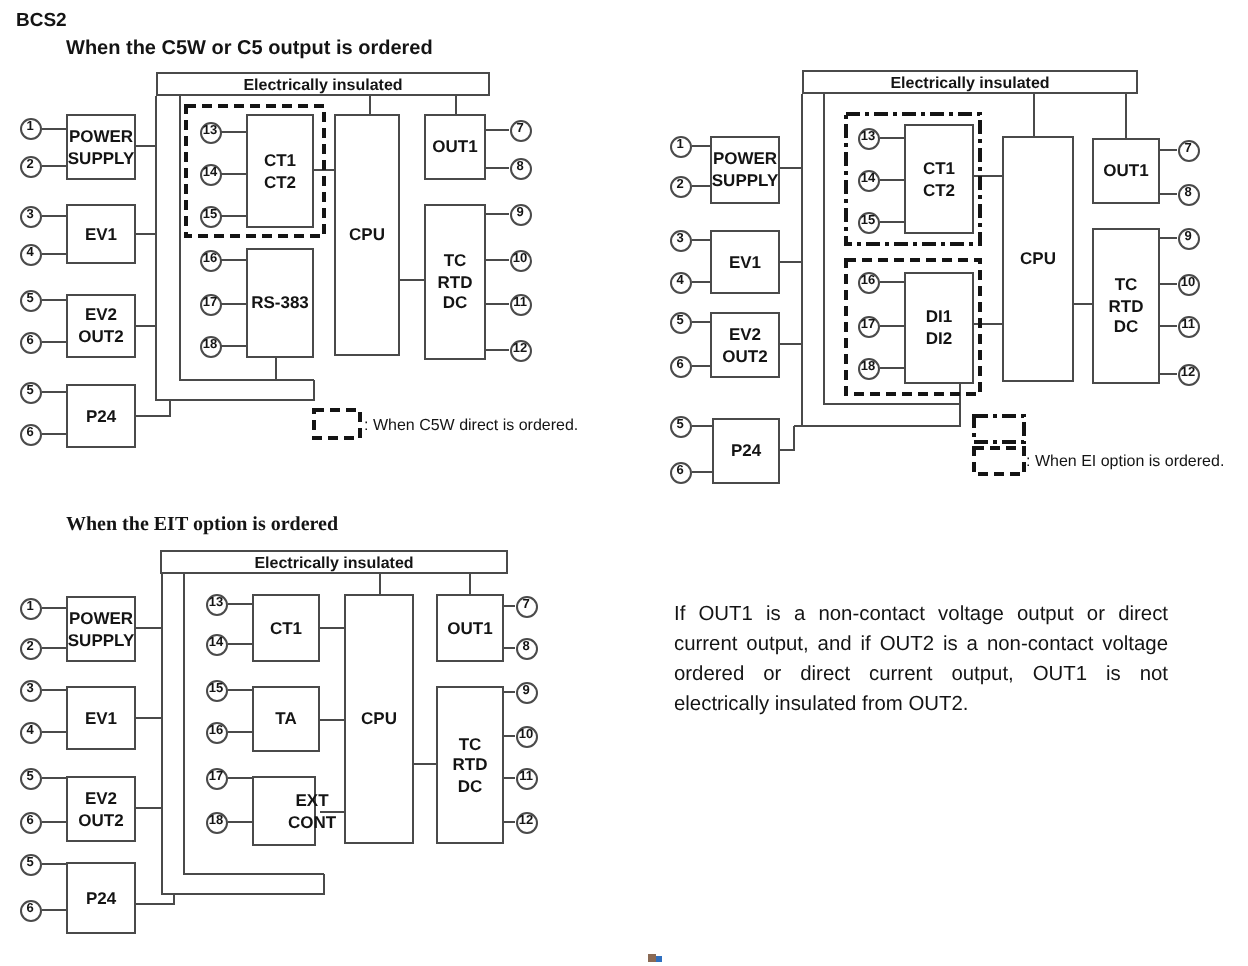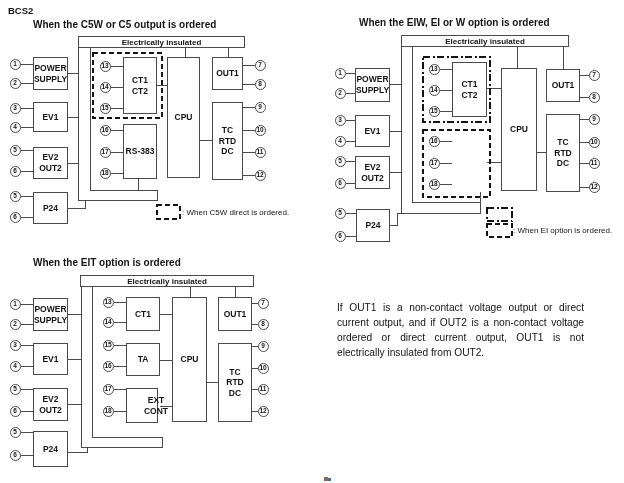--- a/index.html
+++ b/index.html
@@ -89,30 +89,31 @@
     <div class="abs term" style="left: 99.5px; top: 124.5px;">16</div>
     <div class="abs term" style="left: 99.5px; top: 146.5px;">17</div>
     <div class="abs term" style="left: 99.5px; top: 167.5px;">18</div>
     <div class="abs term" style="left: 254.5px; top: 59.5px;">7</div>
     <div class="abs term" style="left: 254.5px; top: 78.5px;">8</div>
     <div class="abs term" style="left: 254.5px; top: 101.5px;">9</div>
     <div class="abs term" style="left: 254.5px; top: 124.5px;">10</div>
     <div class="abs term" style="left: 254.5px; top: 146.5px;">11</div>
     <div class="abs term" style="left: 254.5px; top: 169.5px;">12</div>
     <div class="abs legend-label" style="left: 182px; top: 206px;">: When C5W direct is ordered.</div>
-    <div class="abs dtitle" style="left: 359px; top: 17px;">When the EIW, EI or W option is ordered</div>
     <div class="abs strip" style="left: 401px; top: 35px; width: 168px; height: 12px;">Electrically insulated</div>
     <div class="abs blk" style="left: 355px; top: 68px; width: 35px; height: 34px;">POWER
 SUPPLY</div>
     <div class="abs blk" style="left: 355px; top: 115px; width: 35px; height: 32px;">EV1</div>
     <div class="abs blk" style="left: 355px; top: 156px; width: 35px; height: 33px;">EV2
 OUT2</div>
     <div class="abs blk" style="left: 356px; top: 209px; width: 34px; height: 33px;">P24</div>
     <div class="abs blk" style="left: 452px; top: 62px; width: 35px; height: 55px;">CT1
 CT2</div>
+    <div class="abs blk" style="left: 452px; top: 136px; width: 35px; height: 56px;">DI1
+DI2</div>
     <div class="abs blk" style="left: 546px; top: 69px; width: 34px; height: 33px;">OUT1</div>
     <div class="abs blk" style="left: 546px; top: 114px; width: 34px; height: 78px;">TC
 RTD
 DC</div>
     <div class="abs blk" style="left: 501px; top: 68px; width: 36px; height: 123px;">CPU</div>
     <div class="abs term" style="left: 334.5px; top: 67.5px;">1</div>
     <div class="abs term" style="left: 334.5px; top: 87.5px;">2</div>
     <div class="abs term" style="left: 334.5px; top: 114.5px;">3</div>
     <div class="abs term" style="left: 334.5px; top: 135.5px;">4</div>
     <div class="abs term" style="left: 334.5px; top: 155.5px;">5</div>
@@ -125,21 +126,21 @@
     <div class="abs term" style="left: 428.5px; top: 135.5px;">16</div>
     <div class="abs term" style="left: 428.5px; top: 157.5px;">17</div>
     <div class="abs term" style="left: 428.5px; top: 178.5px;">18</div>
     <div class="abs term" style="left: 588.5px; top: 69.5px;">7</div>
     <div class="abs term" style="left: 588.5px; top: 91.5px;">8</div>
     <div class="abs term" style="left: 588.5px; top: 113.5px;">9</div>
     <div class="abs term" style="left: 588.5px; top: 136.5px;">10</div>
     <div class="abs term" style="left: 588.5px; top: 157.5px;">11</div>
     <div class="abs term" style="left: 588.5px; top: 181.5px;">12</div>
     <div class="abs legend-label" style="left: 513px; top: 224px;">: When EI option is ordered.</div>
-    <div class="abs dtitle" style="left: 33px; top: 257px;">When the EIT option is ordered</div>
+    <div class="abs dtitle" style="left: 33px; top: 257px; font-family: Liberation Serif, serif;">When the EIT option is ordered</div>
     <div class="abs strip" style="left: 80px; top: 275px; width: 174px; height: 12px;">Electrically insulated</div>
     <div class="abs blk" style="left: 33px; top: 298px; width: 35px; height: 33px;">POWER
 SUPPLY</div>
     <div class="abs blk" style="left: 33px; top: 343px; width: 35px; height: 32px;">EV1</div>
     <div class="abs blk" style="left: 33px; top: 388px; width: 35px; height: 33px;">EV2
 OUT2</div>
     <div class="abs blk" style="left: 33px; top: 431px; width: 35px; height: 36px;">P24</div>
     <div class="abs blk" style="left: 126px; top: 297px; width: 34px; height: 34px;">CT1</div>
     <div class="abs blk" style="left: 126px; top: 343px; width: 34px; height: 33px;">TA</div>
     <div class="abs blk" style="left: 126px; top: 388px; width: 32px; height: 35px; padding-left: 28px;">EXT

